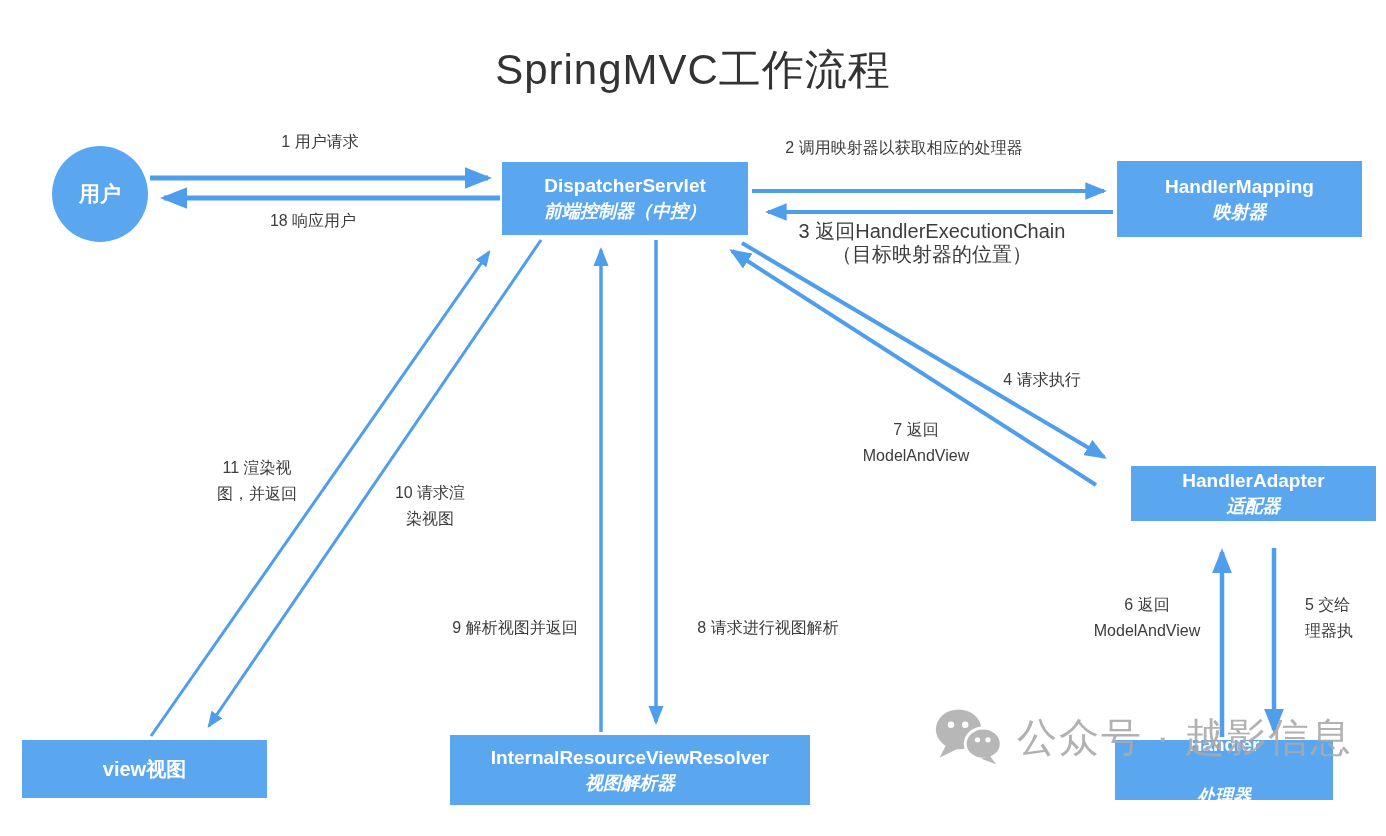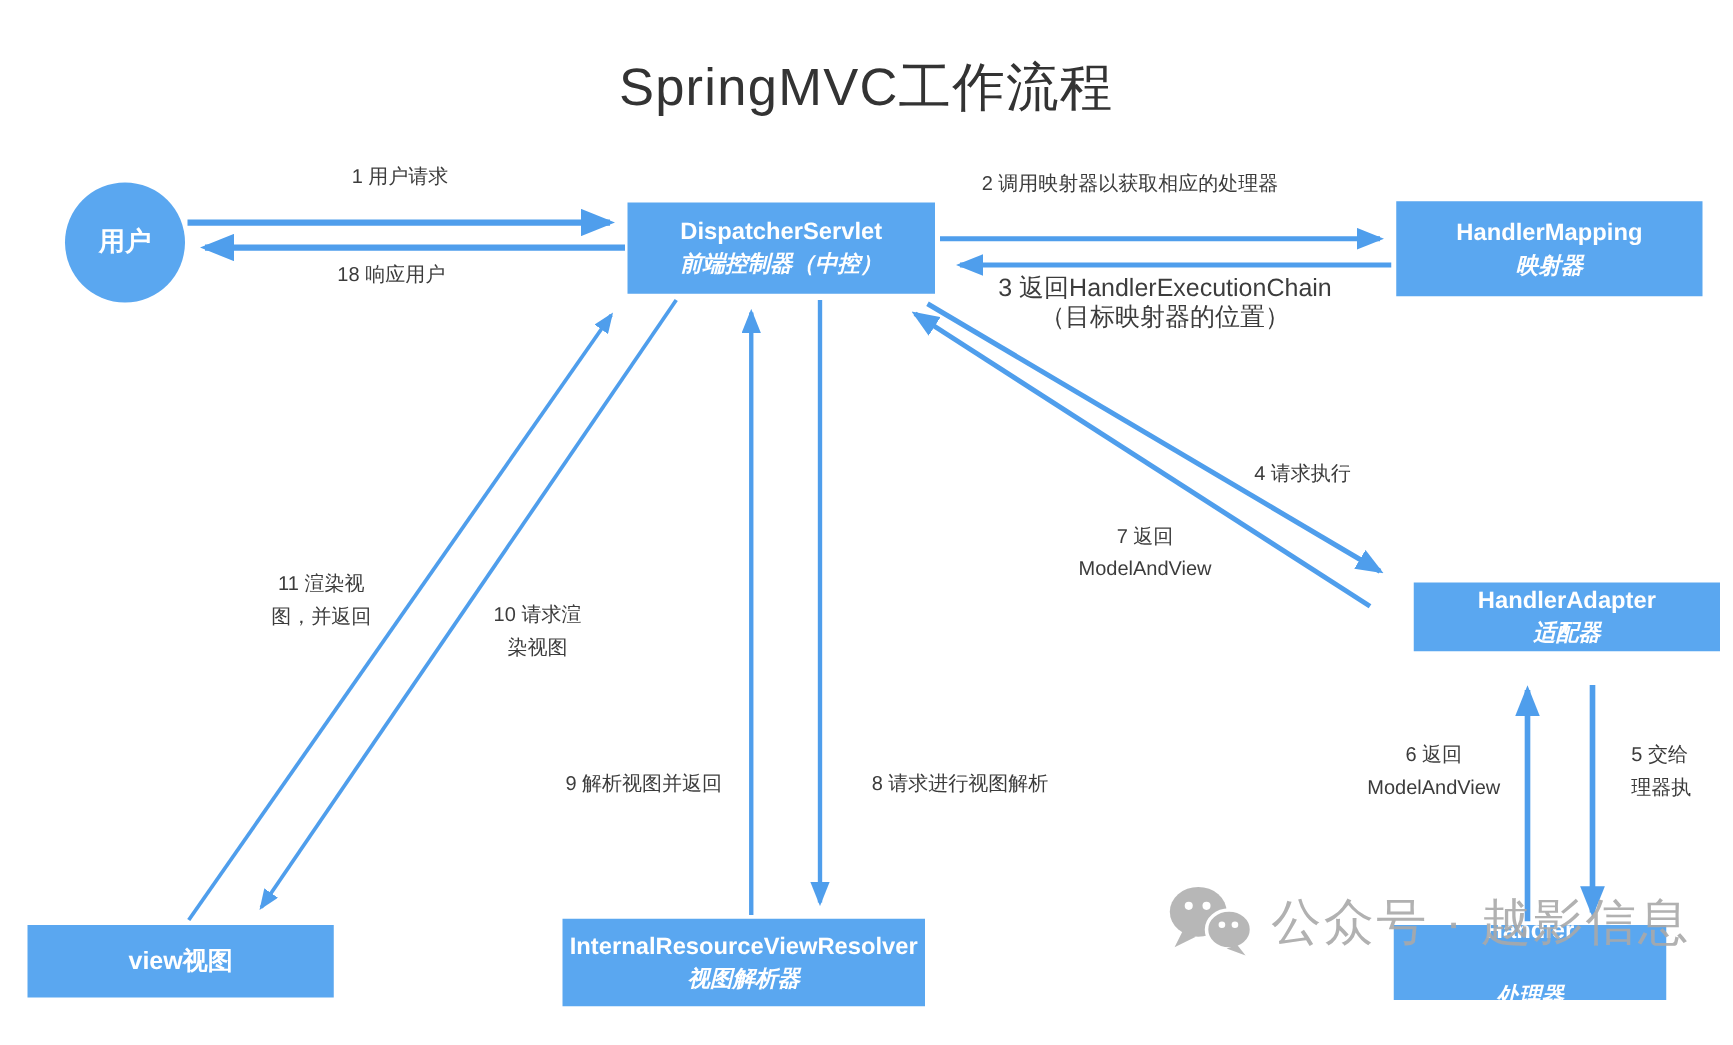--- a/index.html
+++ b/index.html
@@ -109,21 +109,21 @@
   <div class="node" style="left:1131px; top:466px; width:245px; height:55px;align-items:center;">
     <div class="l1">HandlerAdapter</div>
     <div class="l2">适配器</div>
   </div>
 
   <div class="node" style="left:1115px; top:740px; width:218px; height:60px;gap:28px;">
     <div class="l1">Handler</div>
     <div class="l2" style="margin-top:0;">处理器</div>
   </div>
 
-  <div class="node" style="left:450px; top:735px; width:290px; height:70px;align-items:center;">
+  <div class="node" style="left:450px; top:735px; width:360px; height:70px;align-items:center;">
     <div class="l1">InternalResourceViewResolver</div>
     <div class="l2">视图解析器</div>
   </div>
 
   <div class="node" style="left:22px; top:740px; width:245px; height:58px;">
     <div class="l1" style="font-size:20px;">view视图</div>
   </div>
 
   <div class="lbl" style="left:320px; top:142px;">
     <span>1 用户请求</span>

